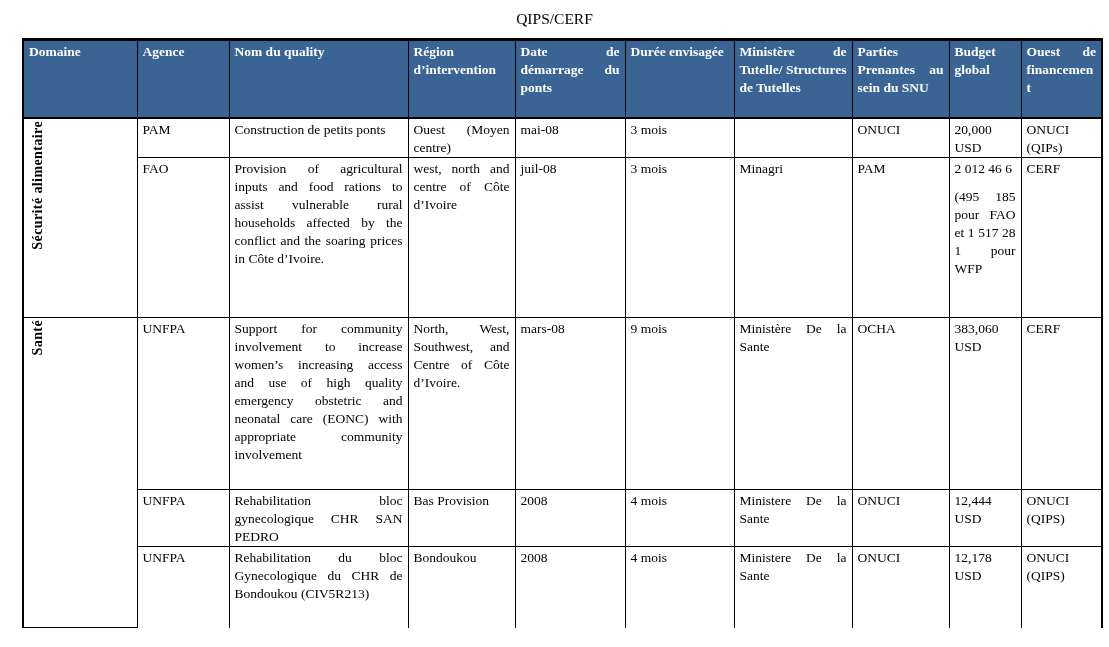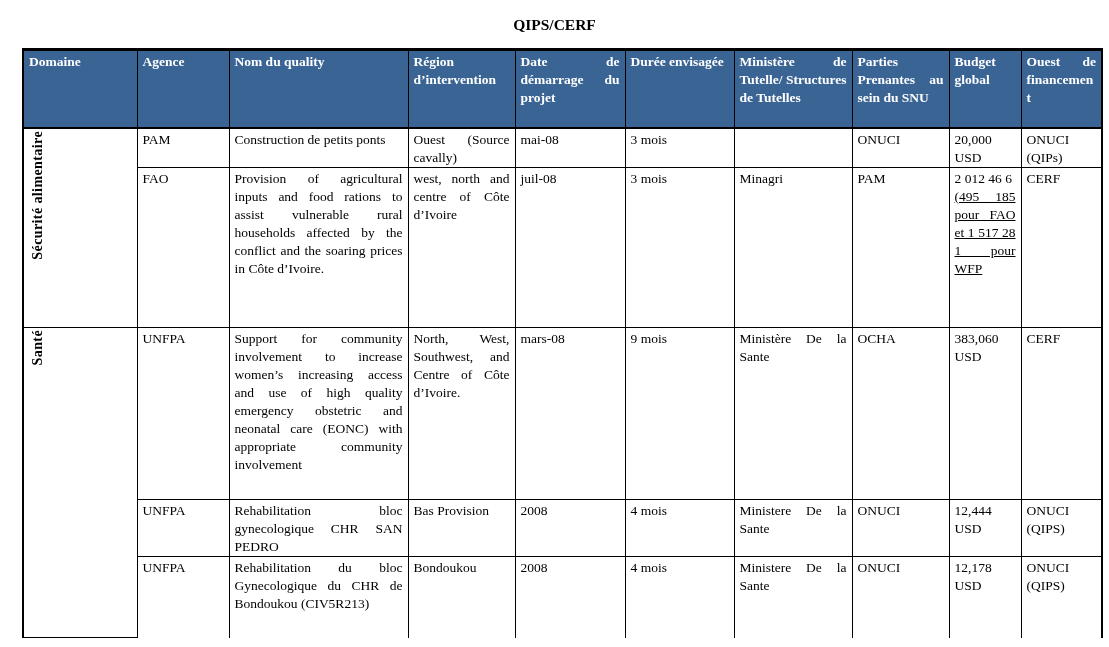--- a/index.html
+++ b/index.html
@@ -11,25 +11,25 @@
   html,body{margin:0;padding:0;background:#ffffff;}
   .page{
     position:relative;
     width:1109px;height:647px;
     background:#ffffff;
     overflow:hidden;
     font-family:"Liberation Serif", serif;
     color:#000;
   }
   .doc-title{
-    position:absolute;top:16px;left:0;width:1109px;
-    text-align:center;font-weight:bold;font-size:15.5px;
+    position:absolute;top:10px;left:0;width:1109px;
+    text-align:center;font-weight:normal;font-size:15.5px;
   }
   table.grid{
-    position:absolute;left:22px;top:48px;width:1079px;
+    position:absolute;left:22px;top:38px;width:1079px;
     border-collapse:collapse;table-layout:fixed;
     border:2px solid var(--border);
     border-top:3px solid var(--border);
     border-bottom:none;
   }
   table.grid th, table.grid td{
     border:1px solid var(--border);
     vertical-align:top;
     padding:2px 5px 0 5px;
     font-size:13.5px;
@@ -40,21 +40,21 @@
   }
   table.grid th{
     background:var(--header-bg);
     color:var(--header-fg);
     font-weight:bold;
     border-bottom:2px solid var(--border);
     text-align:justify;
   }
   th.pad-extra{padding-right:16px;}
   td p{margin:0;}
-  td p + p{margin-top:0;text-decoration:underline;}
+  td p + p{margin-top:10px;}
   td.domain-cell{
     text-align:center;
     padding:0;
   }
   td.domain-secal{vertical-align:middle;}
   td.domain-sante{
     vertical-align:bottom;
     padding-bottom:12px;
     border-bottom:2px solid var(--border);
   }
@@ -87,36 +87,36 @@
         <col style="width:97px">
         <col style="width:72px">
       <col style="width:81px">
     </colgroup>
     <thead>
       <tr style="height:78px">
         <th>Domaine</th>
         <th>Agence</th>
         <th>Nom du quality</th>
         <th class="pad-extra">Région d’intervention</th>
-        <th>Date de démarrage du projet</th>
+        <th>Date de démarrage du ponts</th>
         <th>Durée envisagée</th>
         <th>Ministère de Tutelle/ Structures de Tutelles</th>
         <th>Parties Prenantes au sein du SNU</th>
         <th>Budget global</th>
         <th>Ouest de financement</th>
       </tr>
     </thead>
     <tbody>
       <tr style="height:40px">
         <td class="domain-cell domain-secal" rowspan="2">
           <span class="vlabel">Sécurité alimentaire</span>
         </td>
         <td>PAM</td>
         <td>Construction de petits ponts</td>
-        <td>Ouest (Source cavally)</td>
+        <td>Ouest (Moyen centre)</td>
         <td>mai-08</td>
         <td>3 mois</td>
         <td></td>
         <td>ONUCI</td>
         <td>
             <p>20,000 USD</p>
           </td>
         <td>ONUCI (QIPs)</td>
       </tr>
       <tr style="height:160px">

